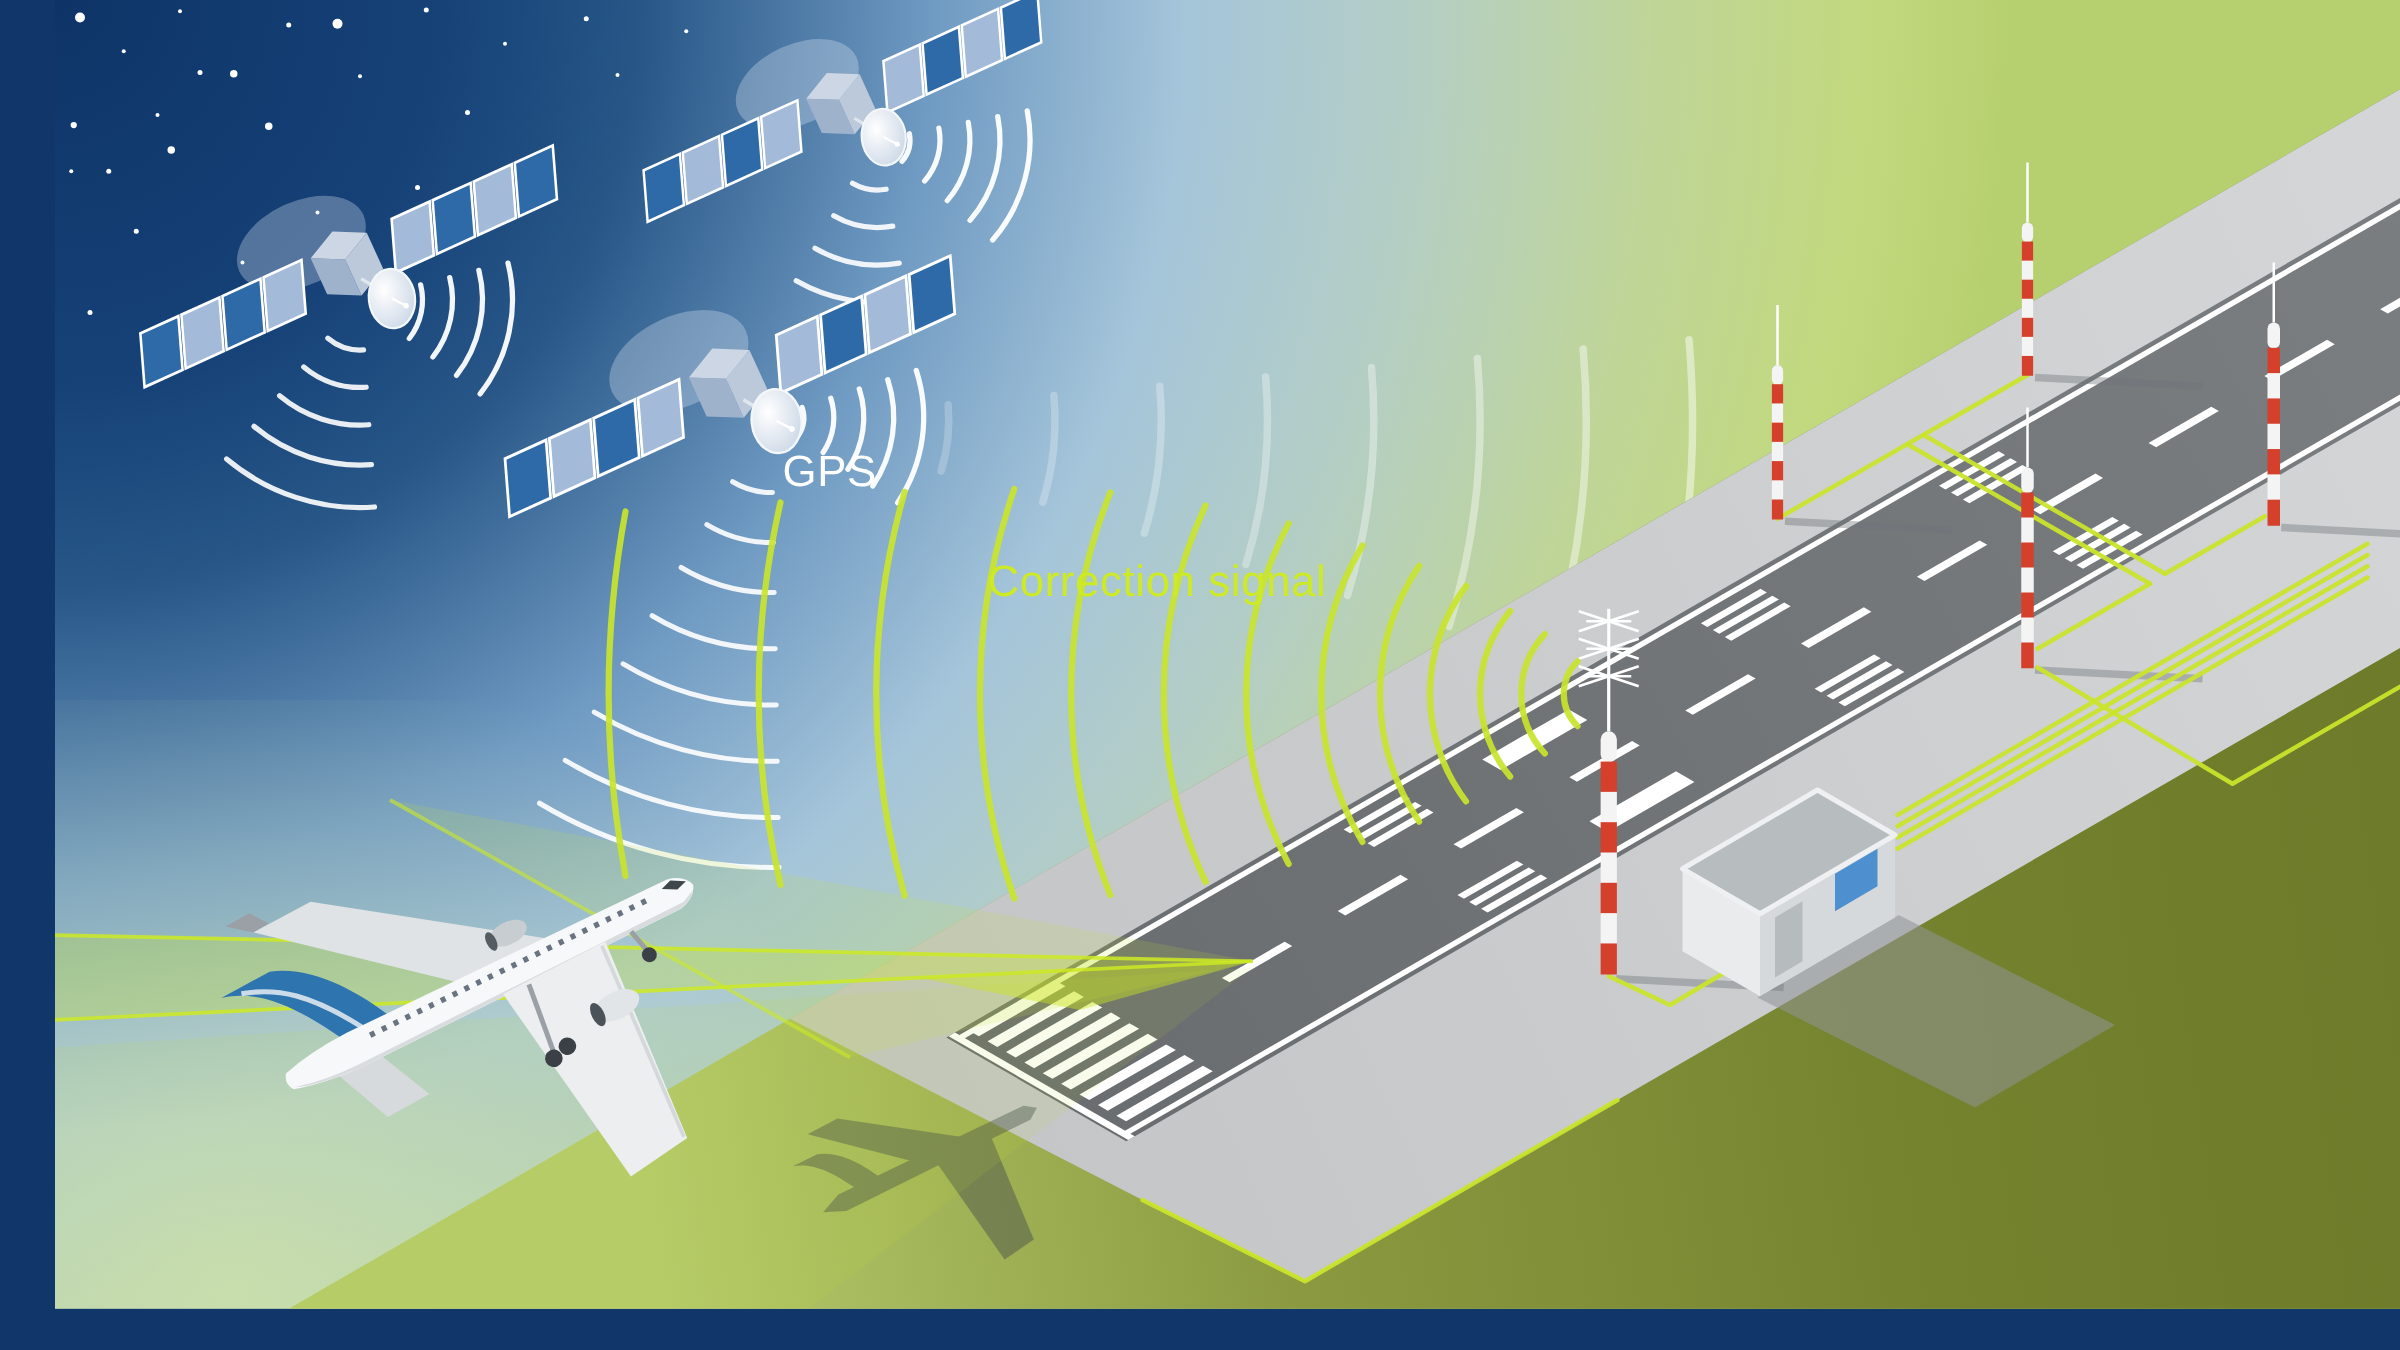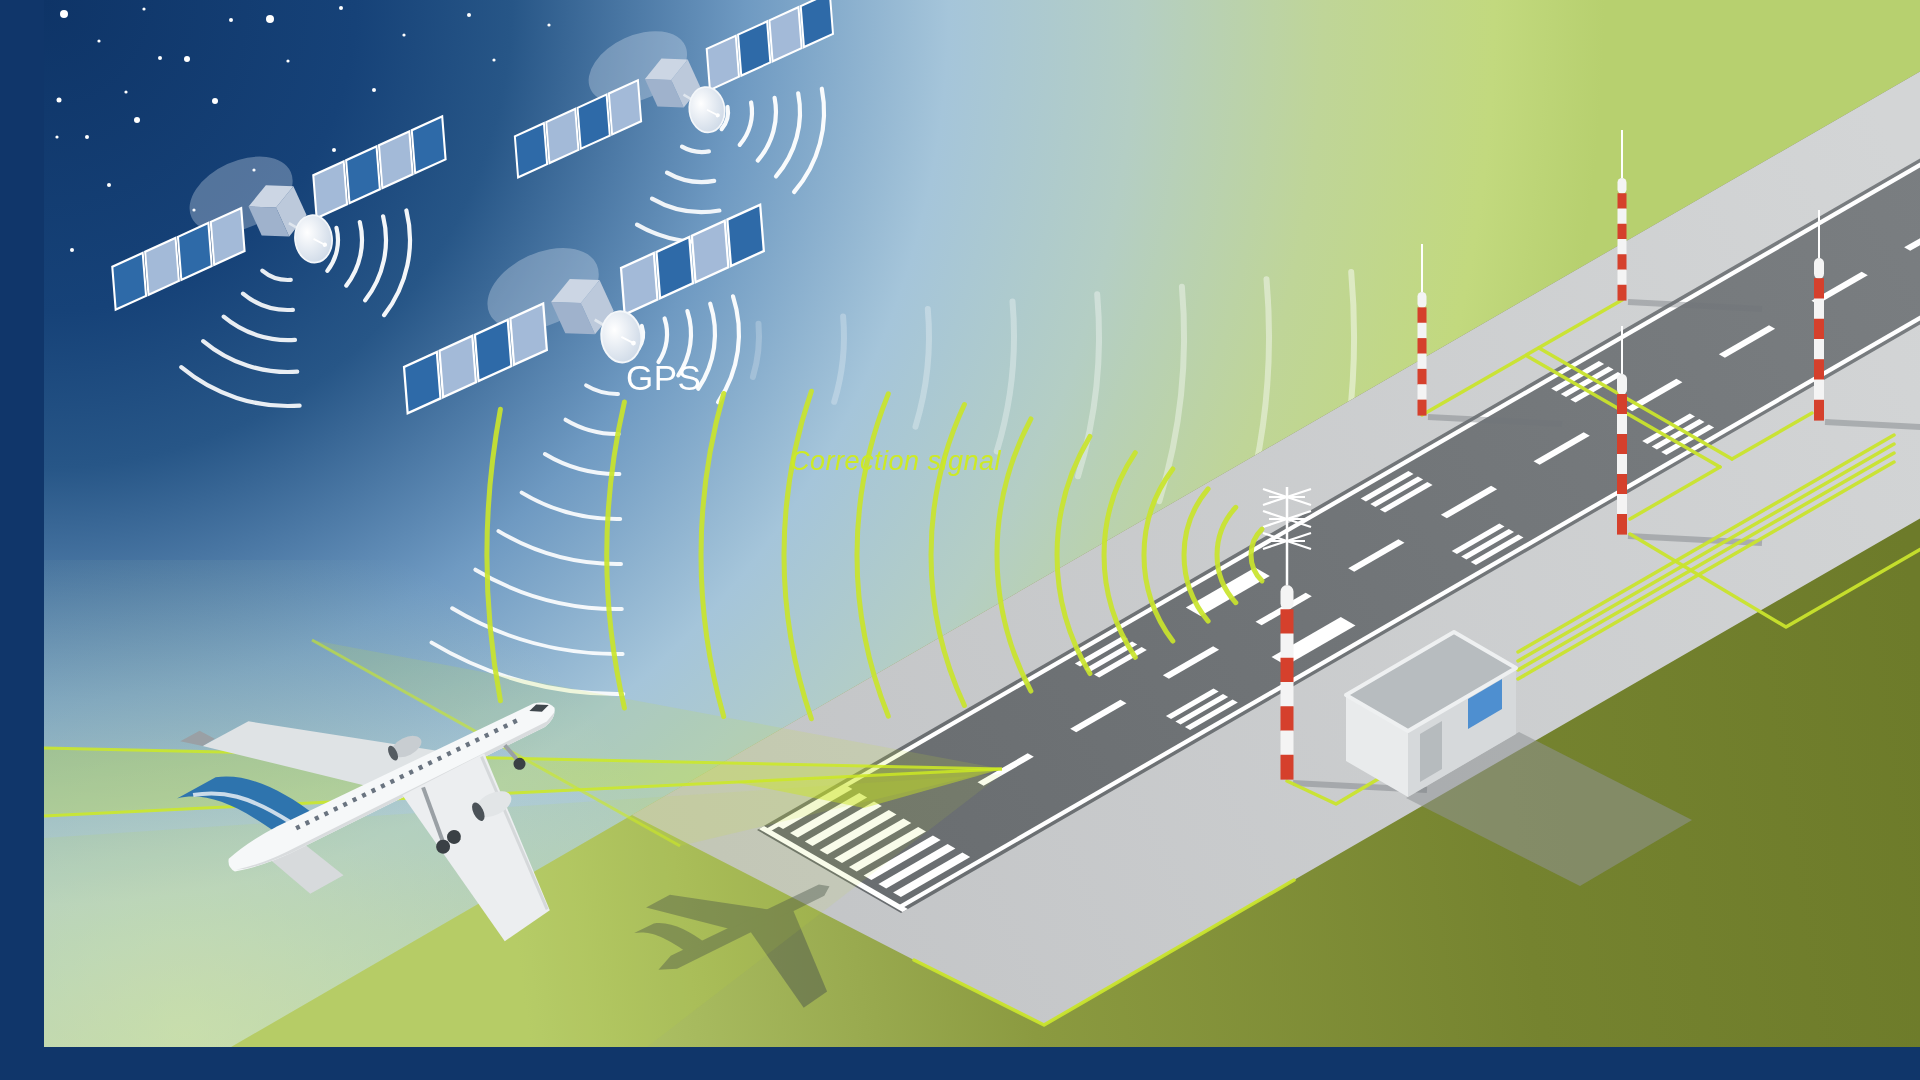--- a/index.html
+++ b/index.html
@@ -1,21 +1,21 @@
 <!DOCTYPE html>
 <html><head>
 <meta charset="utf-8">
 <style>
   html,body{margin:0;padding:0;background:#10366a;}
   .stage{position:relative;width:1920px;height:1047px;overflow:hidden;
          font-family:"Liberation Sans",sans-serif;margin-left:44px;}
   .stage svg{position:absolute;left:0;top:0;}
   .label{position:absolute;white-space:nowrap;letter-spacing:.5px;}
   .label-gps{left:582px;top:358px;font-size:35px;color:#ffffff;}
-  .label-correction{left:746px;top:446px;font-size:27px;color:#cdea25;font-style:italic;}
+  .label-correction{left:746px;top:446px;font-size:35px;color:#cdea25;}
   .label-ground{left:1268px;top:880px;font-size:39px;color:#ffffff;}
 </style>
 </head>
 <body>
 
 <div class="stage">
 <svg width="1920" height="1080" viewBox="0 0 1920 1080">
   <defs>
     <radialGradient id="skyG" gradientUnits="userSpaceOnUse" cx="0" cy="0" r="1560">
       <stop offset="0" stop-color="#0e3467"></stop>

